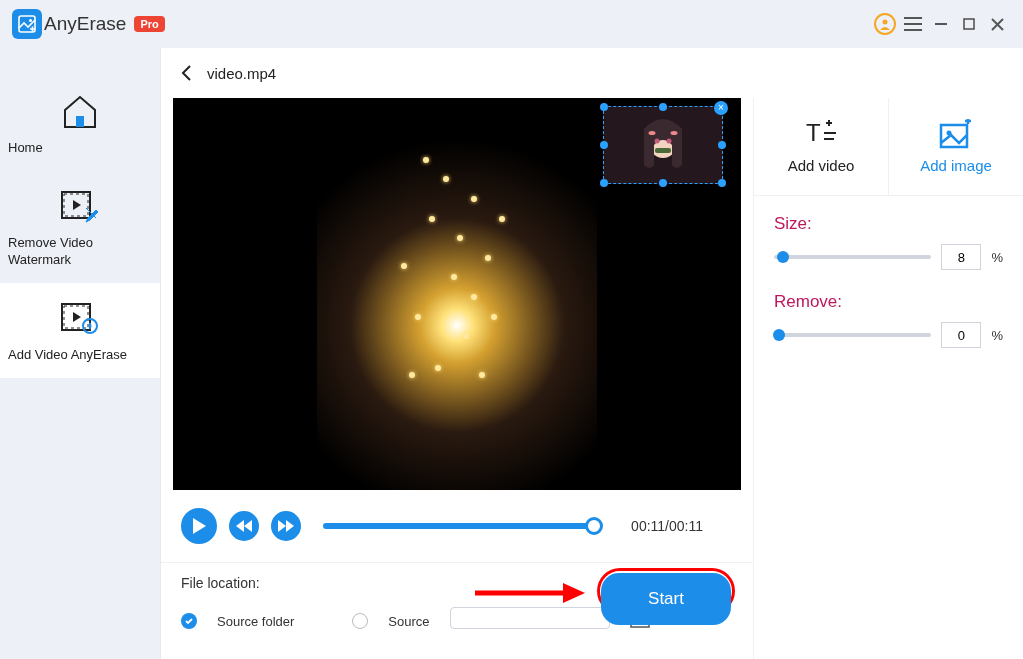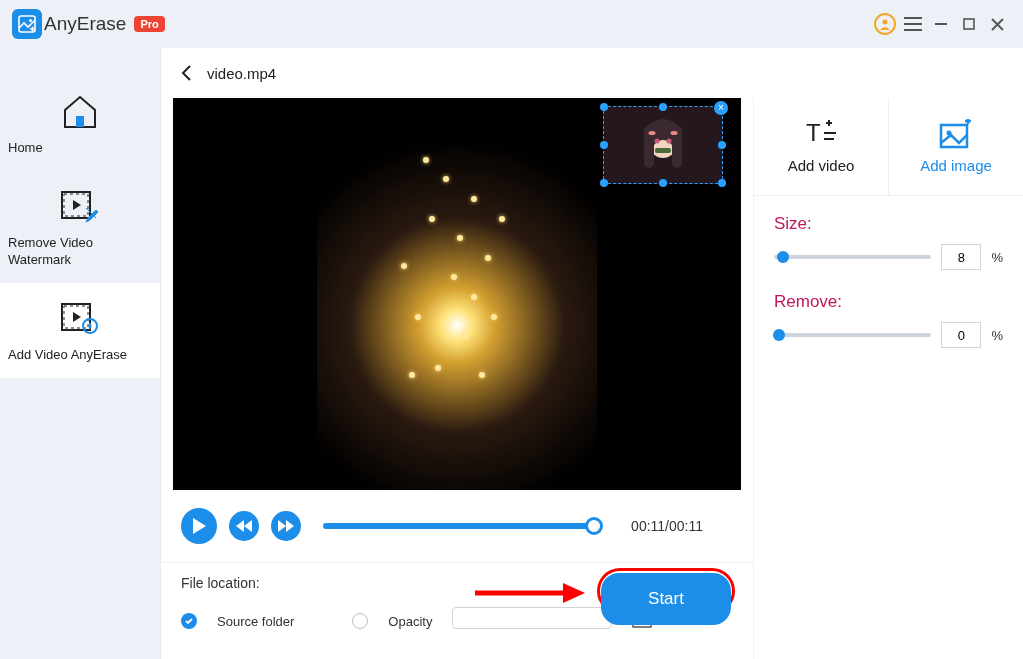--- a/index.html
+++ b/index.html
@@ -244,21 +244,21 @@
           <div class="file-title">File location:</div>
           <div class="file-opts">
             <span class="radio checked">
               <svg width="10" height="10" viewBox="0 0 10 10">
                   <path d="M2 5 L4 7 L8 3" fill="none" stroke="#fff" stroke-width="1.8"></path>
                 </svg>
             </span>
             <span class="radio-label">Source folder</span>
             <span style="width:18px"></span>
             <span class="radio"></span>
-            <span class="radio-label">Opacity</span>
+            <span class="radio-label">Source</span>
             <div class="path-box"></div>
             <span class="folder-icon">
               <svg width="20" height="18" viewBox="0 0 20 18">
                   <path d="M1 3 h6 l2 3 h10 v10 H1 Z" fill="none" stroke="#555" stroke-width="1.5"></path>
                 </svg>
             </span>
           </div>
 
           <div class="arrow-callout">
             <svg width="110" height="24" viewBox="0 0 110 24">

